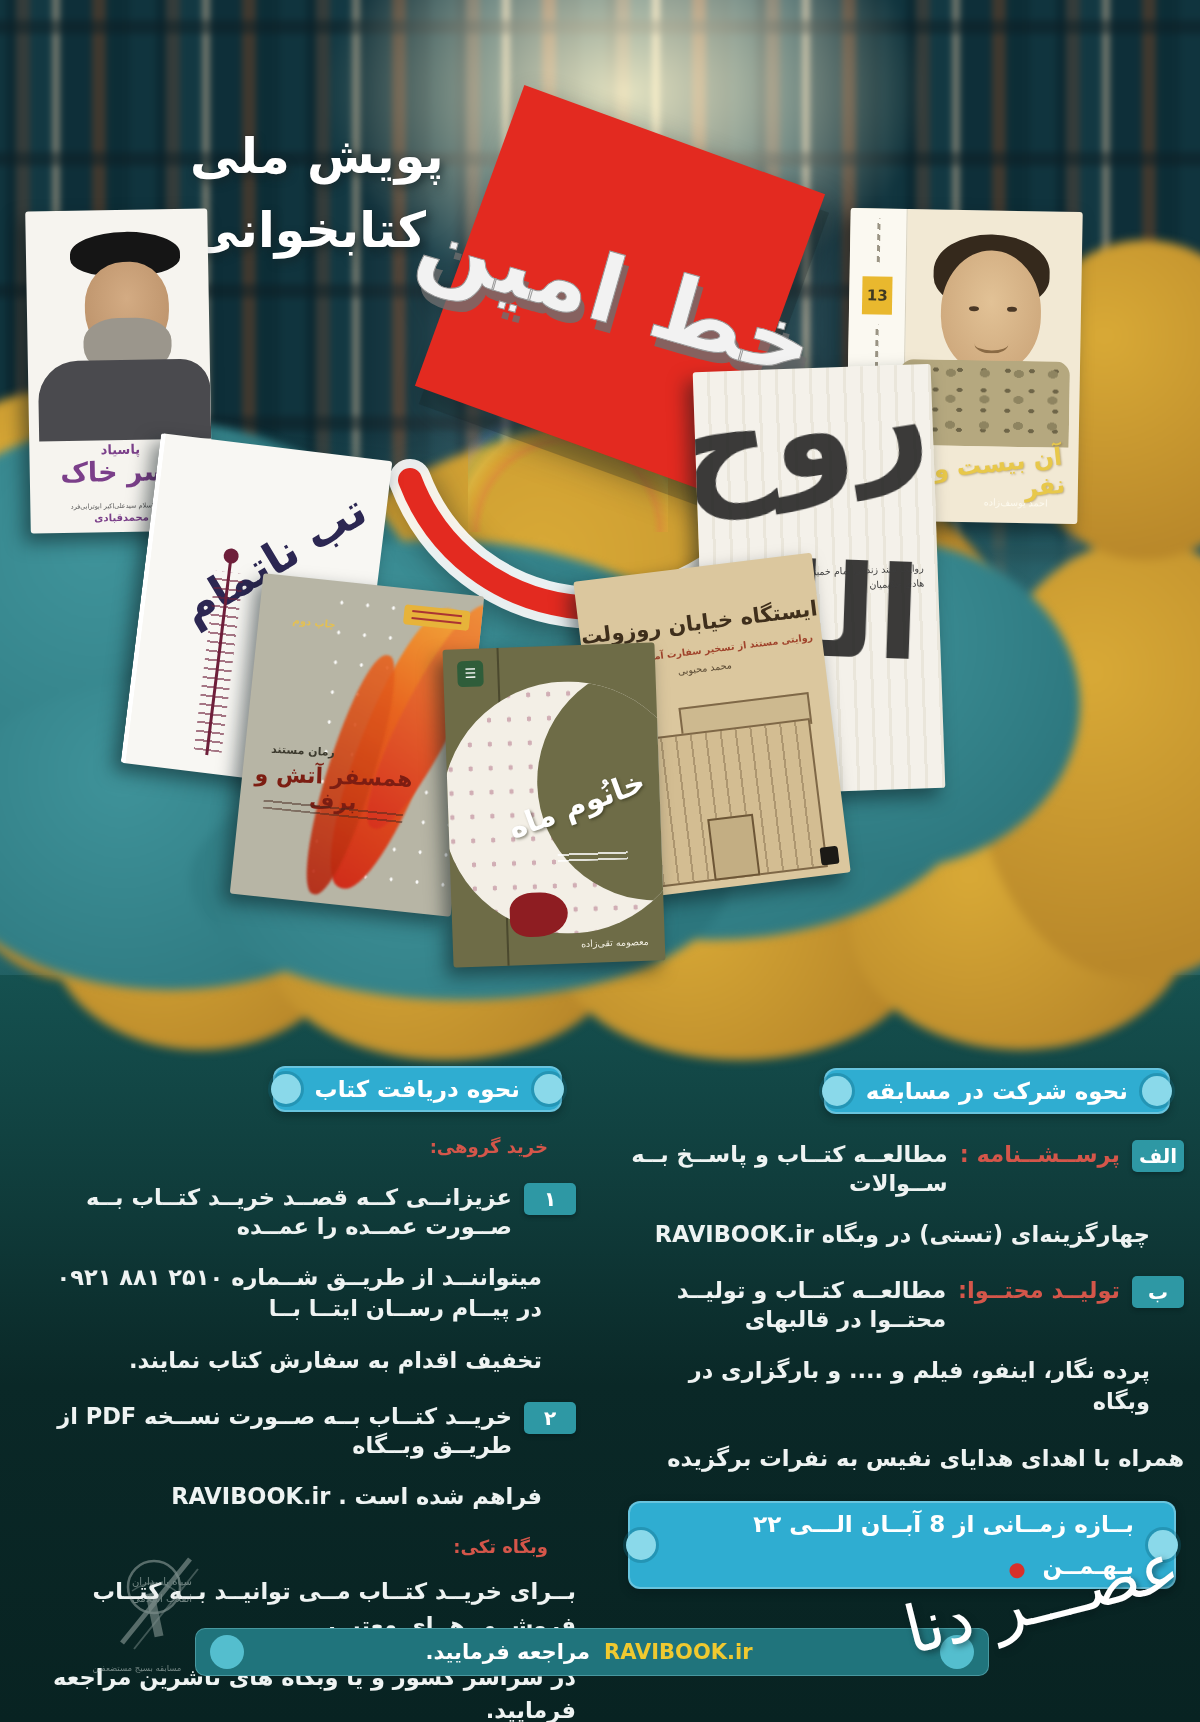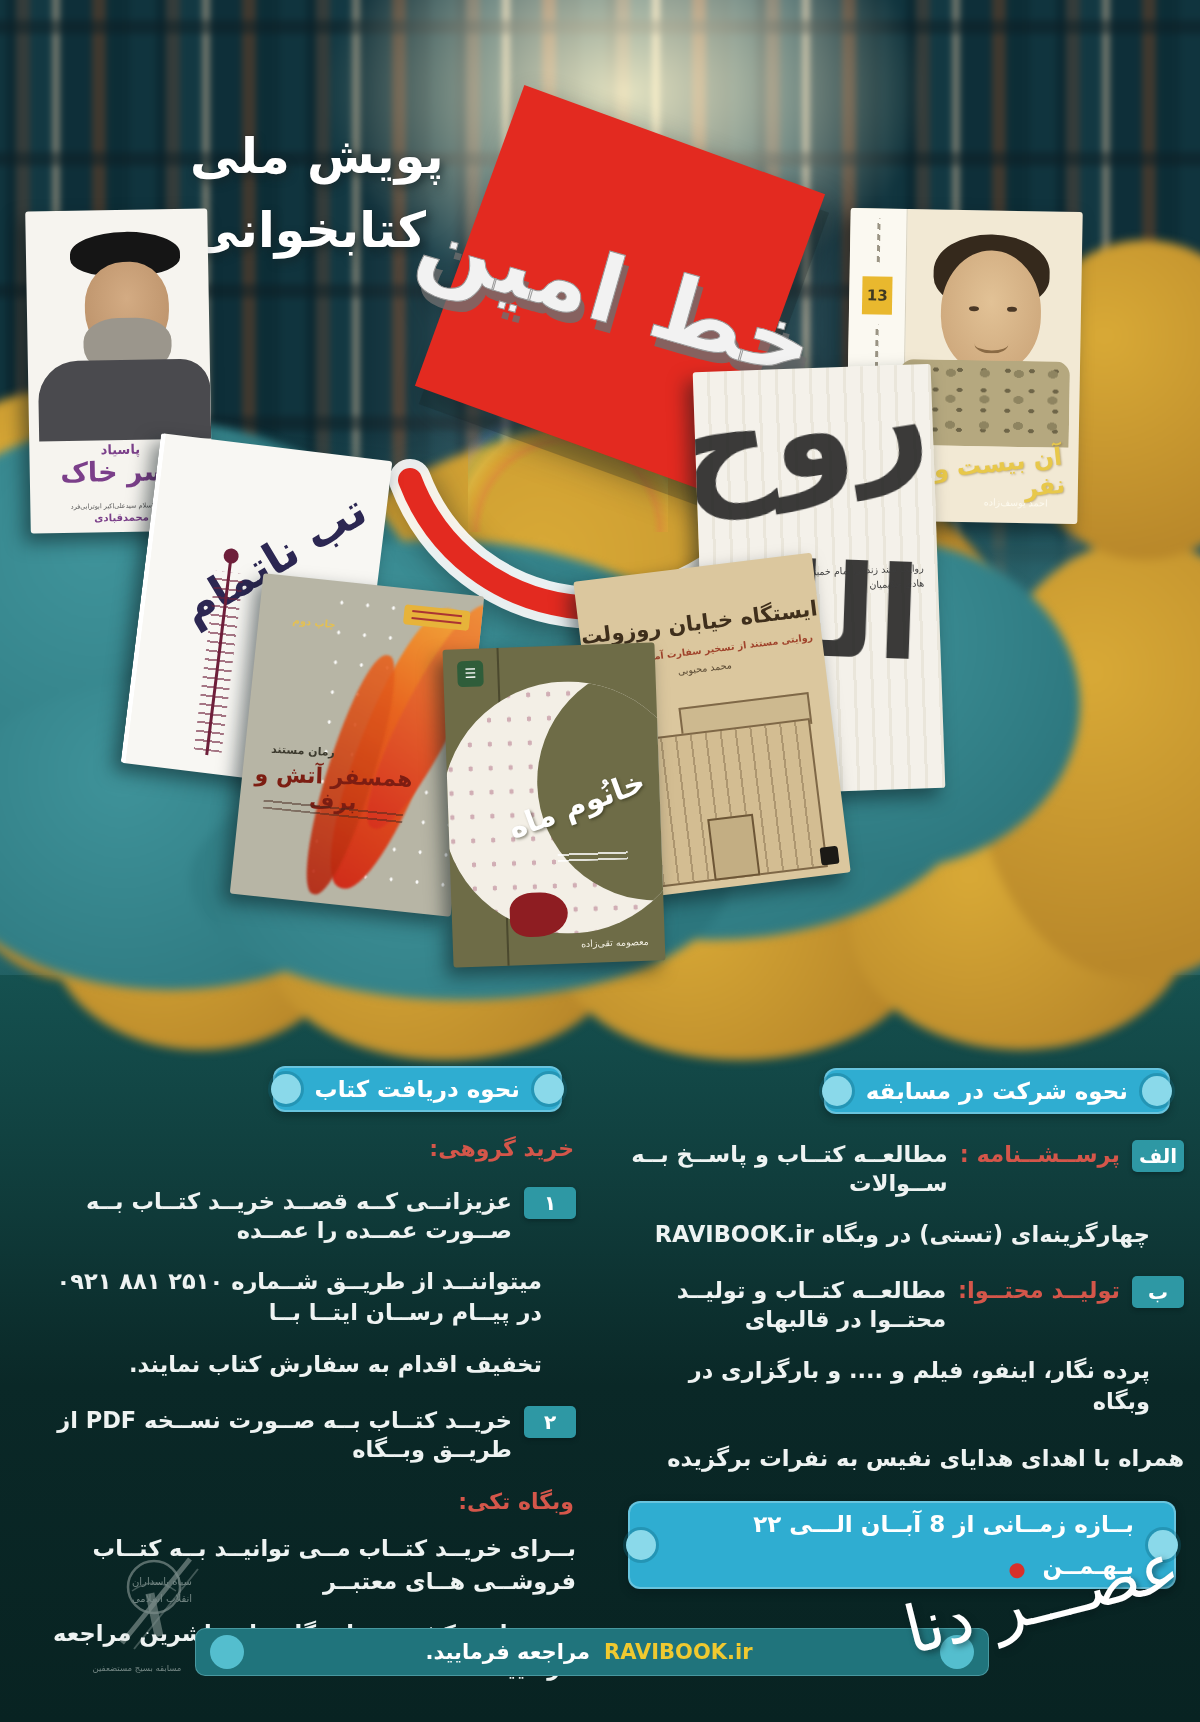--- a/index.html
+++ b/index.html
@@ -141,21 +141,21 @@
   .pill::before{right:-4px;} .pill::after{left:-4px;}
   .col{position:absolute;direction:rtl;z-index:14;color:#eef3f2;font-weight:bold;font-size:22.5px;}
   .col-right{right:16px;left:628px;top:1068px;text-align:right;}
   .col-left{left:28px;width:548px;top:1066px;text-align:right;}
   .hdr{margin-right:14px;}
   .row{display:flex;align-items:flex-start;gap:12px;margin-top:26px;line-height:1.3;}
   .numbadge{flex:0 0 auto;min-width:40px;height:32px;background:#2e98a4;border-radius:5px;color:#fff;
     text-align:center;line-height:32px;font-size:20px;padding:0 6px;box-shadow:0 2px 4px rgba(5,20,22,.4);}
   .redkey{color:#d4564a;white-space:nowrap;}
   .cont{margin-top:20px;padding-right:34px;line-height:1.4;}
-  .redhead{color:#d4564a;margin:24px 2px 0 0;font-size:22px;}
+  .redhead{color:#d4564a;margin:24px 28px 0 0;font-size:18px;}
   .plain{margin-top:18px;line-height:1.5;}
   .ltr{direction:ltr;unicode-bidi:isolate;display:inline-block;}
   .prizes-pill{margin:30px 64px 0 0;}
   .period-pill{margin:26px 8px 0 0;letter-spacing:1px;}
   .prizes-text{margin-top:24px;}
   
   .footer-pill{position:absolute;left:195px;top:1628px;width:792px;height:46px;z-index:14;direction:rtl;
     background:#20747c;border-radius:10px;border:1px solid rgba(150,220,230,.35);
     color:#fff;font-weight:bold;font-size:21px;display:flex;align-items:center;justify-content:center;gap:8px;}
   .footer-pill::before,.footer-pill::after{content:"";position:absolute;top:50%;transform:translateY(-50%);
@@ -330,20 +330,24 @@
     </div>
     <div class="cont">
       <span>میتواننــد از طریــق شــماره</span>
       <span class="ltr">۰۹۲۱ ۸۸۱ ۲۵۱۰</span>
       <span>در پیــام رســان ایتــا بــا</span>
     </div>
     <div class="cont">تخفیف اقدام به سفارش کتاب نمایند.</div>
     <div class="row">
       <span class="numbadge">۲</span>
       <span>خریــد کتــاب بــه صــورت نســخه PDF از طریــق وبــگاه</span>
+    </div>
+    <div class="cont">
+      <span>فراهم شده است .</span>
+      <span class="ltr">RAVIBOOK.ir</span>
     </div>
     <div class="redhead">وبگاه تکی:</div>
     <div class="plain">بــرای خریــد کتــاب مــی توانیــد بــه کتــاب فروشــی هــای معتبــر</div>
     <div class="plain">در سراسر کشور و یا وبگاه های ناشرین مراجعه فرمایید.</div>
   </div>
 
   <div class="footer-pill">
     <span class="footer-url ltr">RAVIBOOK.ir</span>
     <span>مراجعه فرمایید.</span>
   </div>

